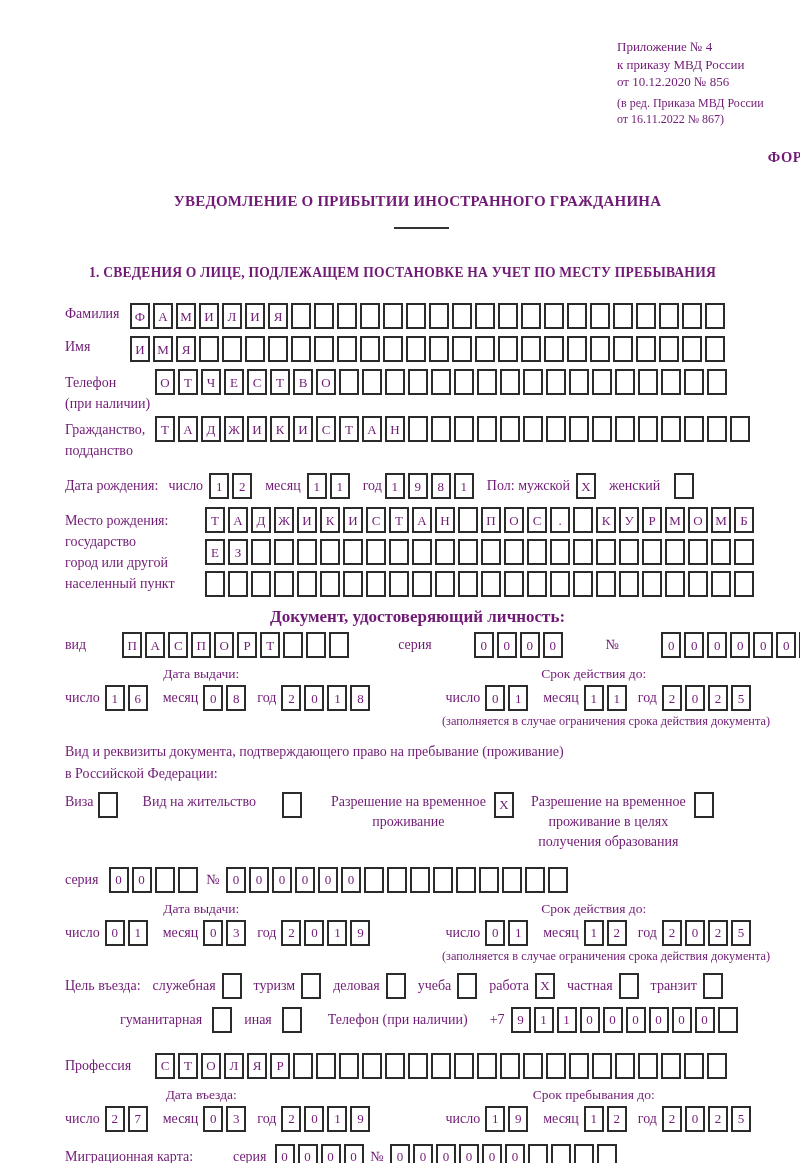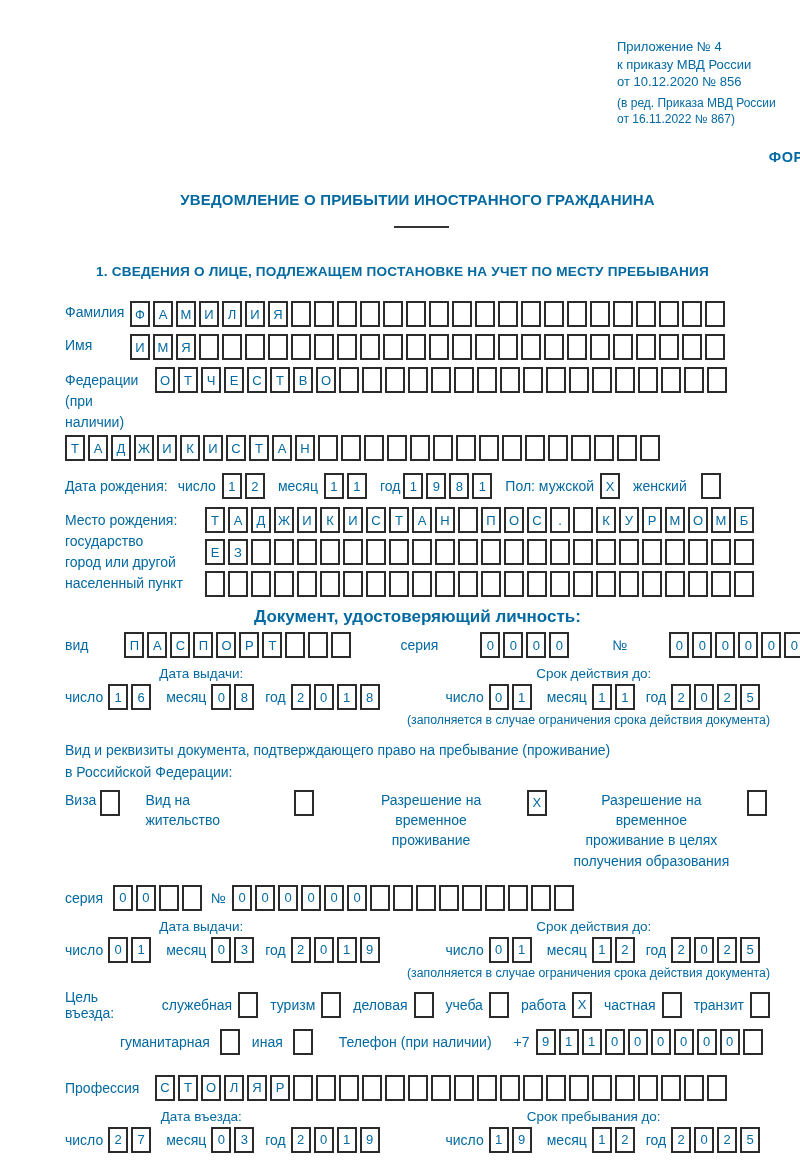--- a/index.html
+++ b/index.html
@@ -1,22 +1,22 @@
 <!DOCTYPE html>
 <html><head>
 <meta charset="utf-8">
 <style>
   html,body{margin:0;padding:0;background:#ffffff;}
   .page{
     position:relative;
     width:800px;height:1163px;
     box-sizing:border-box;
     padding:38px 30px 25px 65px;
-    font-family:Liberation Sans, sans-serif;
-    font-size:14px;color:#0369a1;
+    font-family:Liberation Serif, serif;
+    font-size:14px;color:#701a75;
     overflow:hidden;
   }
   
   .appendix{margin-left:552px;width:210px;line-height:1.35;font-size:13px;}
   .appendix .edition{font-size:12px;margin-top:4px;line-height:1.35;}
   .forma{margin-left:552px;width:210px;text-align:right;font-weight:bold;font-size:14.5px;margin-top:22px;letter-spacing:.5px;}
   
   .title{text-align:center;font-weight:bold;font-size:15px;margin-top:24px;line-height:1.5;letter-spacing:.2px;}
   .blank-line{display:inline-block;width:55px;border-bottom:2px solid #333;height:12px;margin-left:8px;}
   .section-heading{font-weight:bold;font-size:13.6px;margin-top:30px;text-align:center;margin-left:-30px;letter-spacing:.2px;}
@@ -138,21 +138,21 @@
         <span class="cell"></span>
         <span class="cell"></span>
         <span class="cell"></span>
         <span class="cell"></span>
         <span class="cell"></span>
       </span>
   </div>
 
   <div class="row">
     <div class="lbl-col w90">
-      <div>Федерации</div>
+      <div>Телефон</div>
       <div>(при наличии)</div>
     </div>
     <span class="cells">
         <span class="cell">О</span>
         <span class="cell">Т</span>
         <span class="cell">Ч</span>
         <span class="cell">Е</span>
         <span class="cell">С</span>
         <span class="cell">Т</span>
         <span class="cell">В</span>
@@ -171,20 +171,24 @@
         <span class="cell"></span>
         <span class="cell"></span>
         <span class="cell"></span>
         <span class="cell"></span>
         <span class="cell"></span>
         <span class="cell"></span>
       </span>
   </div>
 
   <div class="row" style="margin-top:2px;">
+    <div class="lbl-col w90">
+      <div>Гражданство,</div>
+      <div>подданство</div>
+    </div>
     <span class="cells">
         <span class="cell">Т</span>
         <span class="cell">А</span>
         <span class="cell">Д</span>
         <span class="cell">Ж</span>
         <span class="cell">И</span>
         <span class="cell">К</span>
         <span class="cell">И</span>
         <span class="cell">С</span>
         <span class="cell">Т</span>

